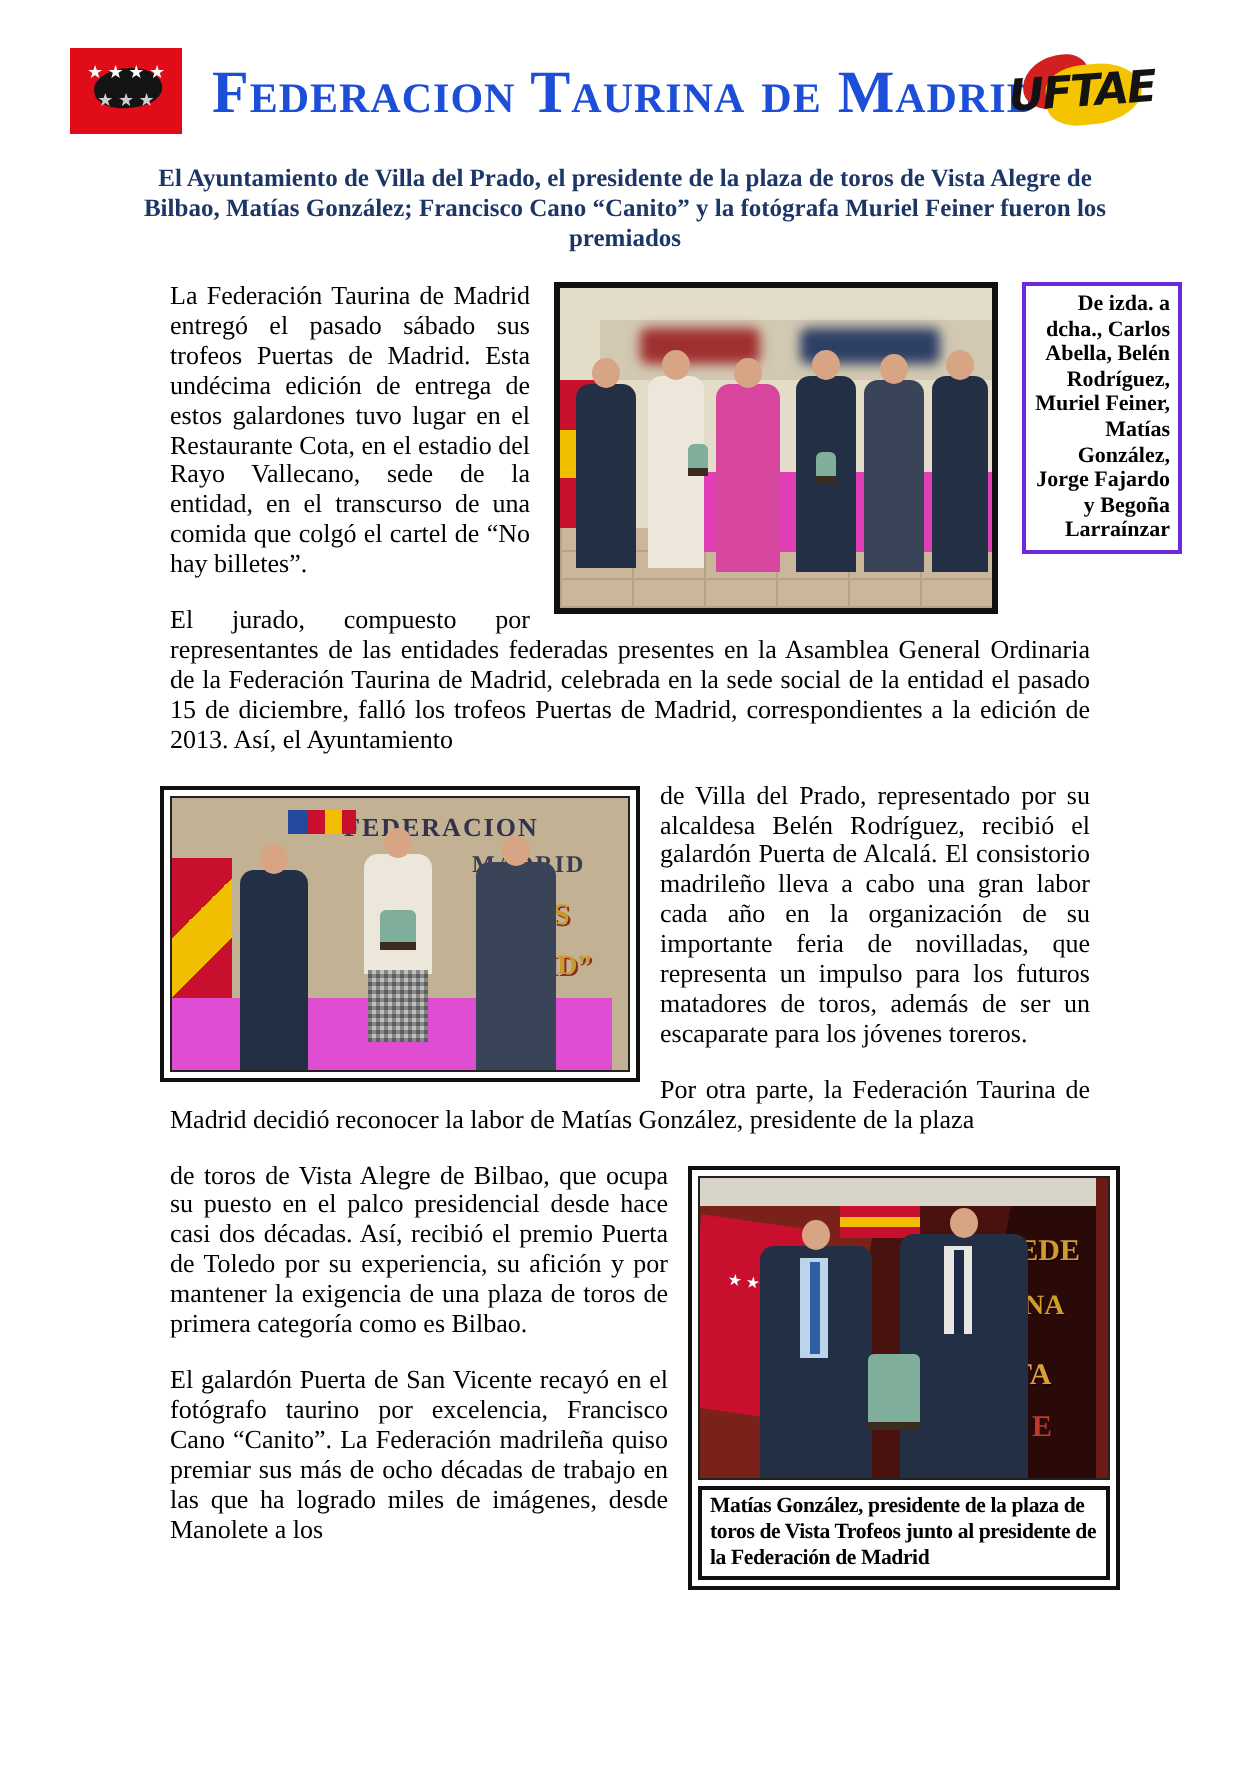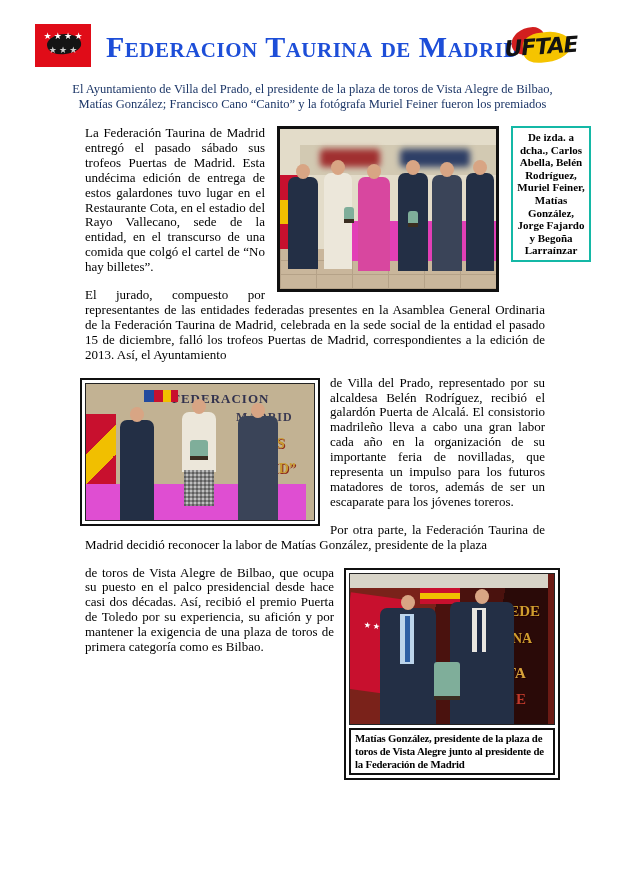--- a/index.html
+++ b/index.html
@@ -17,41 +17,41 @@
              font-variant:small-caps;font-weight:bold;font-size:30px;color:#1d4ed8;letter-spacing:.5px;}
   .logo-uftae{position:absolute;right:46px;top:20px;width:76px;height:52px;}
   .logo-uftae .red{position:absolute;left:8px;top:8px;width:34px;height:26px;background:#d21f1f;border-radius:60% 40% 55% 45%;transform:rotate(-12deg);}
   .logo-uftae .yellow{position:absolute;left:20px;top:12px;width:48px;height:30px;background:#f5c400;border-radius:45% 55% 60% 40%;transform:rotate(-6deg);}
   .logo-uftae .txt{position:absolute;left:0;right:0;top:14px;text-align:center;font-family:"DejaVu Sans",sans-serif;
                    font-weight:bold;font-style:italic;font-size:22px;color:#131313;transform:rotate(-4deg);letter-spacing:-1px;}
 
   
   .title{width:420px;margin:16px 0 10px 62px;text-align:center;font-weight:bold;
          font-size:23.5px;line-height:27px;color:#1c3667;}
-  .subtitle{width:484px;margin:0 auto 14px;text-align:center;font-weight:normal;
+  .subtitle{width:484px;margin:0 auto 14px;text-align:center;font-weight:bold;
             font-size:12.5px;line-height:15px;color:#1c3667;}
 
   
   .article{padding:0 80px 0 85px;font-size:13px;line-height:14.9px;text-align:justify;}
   .article p{margin:0 0 13px 0;}
 
   .photo{position:relative;overflow:hidden;background:#ddd6c4;border:3px solid #101010;}
   .s{position:absolute;}
   .fg{position:absolute;background:#232f45;border-radius:7px 7px 0 0;}
   .fg::before{content:"";position:absolute;top:-13px;left:50%;margin-left:-7px;width:14px;height:15px;border-radius:50%;background:#d8a584;}
   .fg.pink{background:#d8479f;}
   .fg.white{background:#ece7da;}
   .fg.grey{background:#3a4458;}
   .trophy{position:absolute;background:#7fae9a;border-radius:3px 3px 0 0;border-bottom:4px solid #3a2d20;}
 
   
   .g1{float:right;display:flex;gap:12px;margin:0 -46px 10px 12px;}
   .photo1{width:216px;height:160px;}
-  .cap1{width:68px;border:2px solid #14b8a6;padding:3px 4px;font-weight:bold;font-size:11px;
-        line-height:12.6px;text-align:center;align-self:flex-start;background:#fff;}
+  .cap1{width:68px;border:2px solid #6d28d9;padding:3px 4px;font-weight:bold;font-size:11px;
+        line-height:12.6px;text-align:right;align-self:flex-start;background:#fff;}
 
   
   .g2{float:left;width:230px;border:2px solid #101010;padding:3px;background:#fff;margin:2px 10px 6px -5px;}
   .photo2{height:136px;border:1px solid #222;background:#c2b293;position:relative;overflow:hidden;}
   .capbox{border:2px solid #101010;margin-top:3px;padding:2px 4px;font-weight:bold;font-size:10.8px;
           line-height:13px;letter-spacing:-0.2px;text-align:left;background:#fff;}
 
   
   .g3{float:right;width:206px;border:2px solid #101010;padding:3px;background:#fff;margin:2px -15px 6px 10px;}
   .photo3{height:150px;border:1px solid #222;background:#6b1a14;position:relative;overflow:hidden;}
@@ -136,19 +136,20 @@
         <span class="s bannertxt" style="left:156px;top:92px;font-size:15px;color:#d8a23a;text-shadow:1px 1px 0 #200;">TA</span>
         <span class="s bannertxt" style="left:166px;top:118px;font-size:15px;color:#c0392b;">E</span>
         <div class="fg" style="left:30px;top:34px;width:56px;height:116px;"></div>
         <div class="s" style="left:50px;top:40px;width:14px;height:50px;background:#bcd4ea;"></div>
         <div class="s" style="left:55px;top:42px;width:5px;height:46px;background:#2e5fa3;"></div>
         <div class="fg" style="left:100px;top:28px;width:64px;height:122px;"></div>
         <div class="s" style="left:122px;top:34px;width:14px;height:44px;background:#e8e6e0;"></div>
         <div class="s" style="left:127px;top:36px;width:5px;height:42px;background:#1d2a45;"></div>
         <div class="trophy" style="left:84px;top:88px;width:26px;height:34px;"></div>
       </div>
-      <div class="capbox">Matías González, presidente de la plaza de toros de Vista Alegre junto al presidente de la Federación de Madrid</div>
+      <div class="capbox">Matías González, presidente de la plaza de toros de Vista Trofeos junto al presidente de la Federación de Madrid</div>
     </div>
 
     <p>de toros de Vista Alegre de Bilbao, que ocupa su puesto en el palco presidencial desde hace casi dos décadas. Así, recibió el premio Puerta de Toledo por su experiencia, su afición y por mantener la exigencia de una plaza de toros de primera categoría como es Bilbao.</p>
+    <p>El galardón Puerta de San Vicente recayó en el fotógrafo taurino por excelencia, Francisco Cano “Canito”. La Federación madrileña quiso premiar sus más de ocho décadas de trabajo en las que ha logrado miles de imágenes, desde Manolete a los</p>
 
   </div>
 </div>
 
 </body></html>

